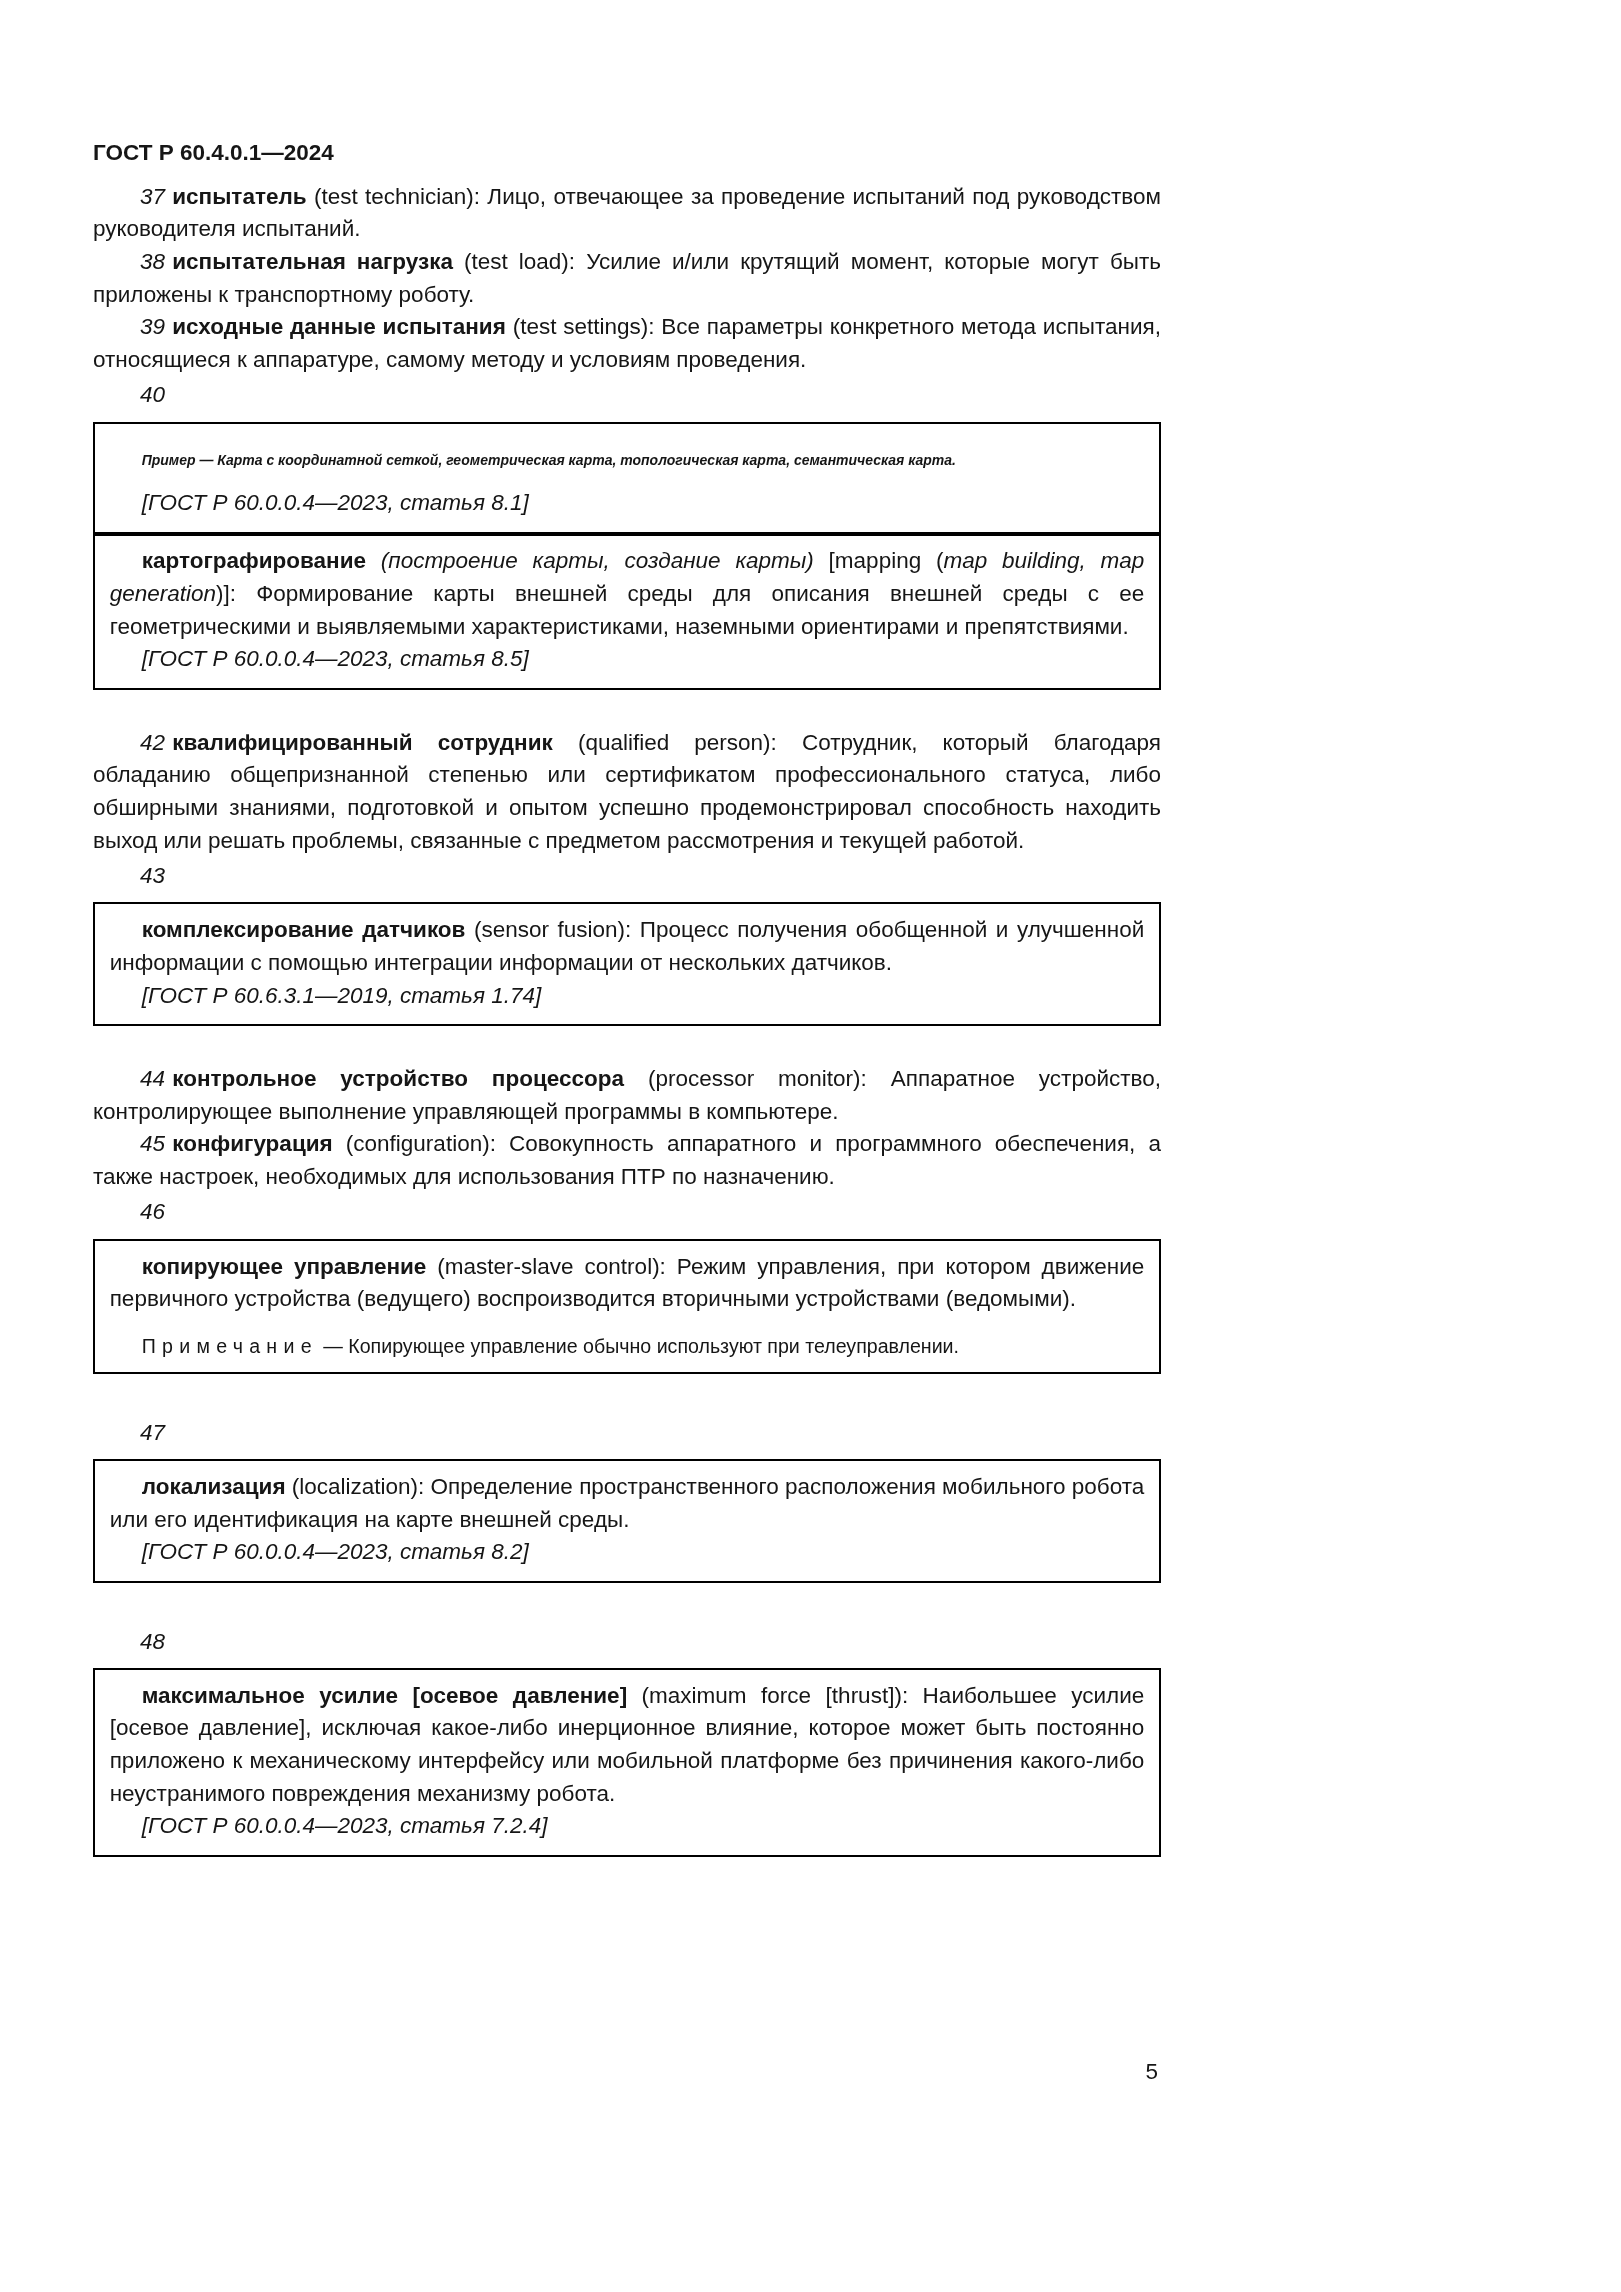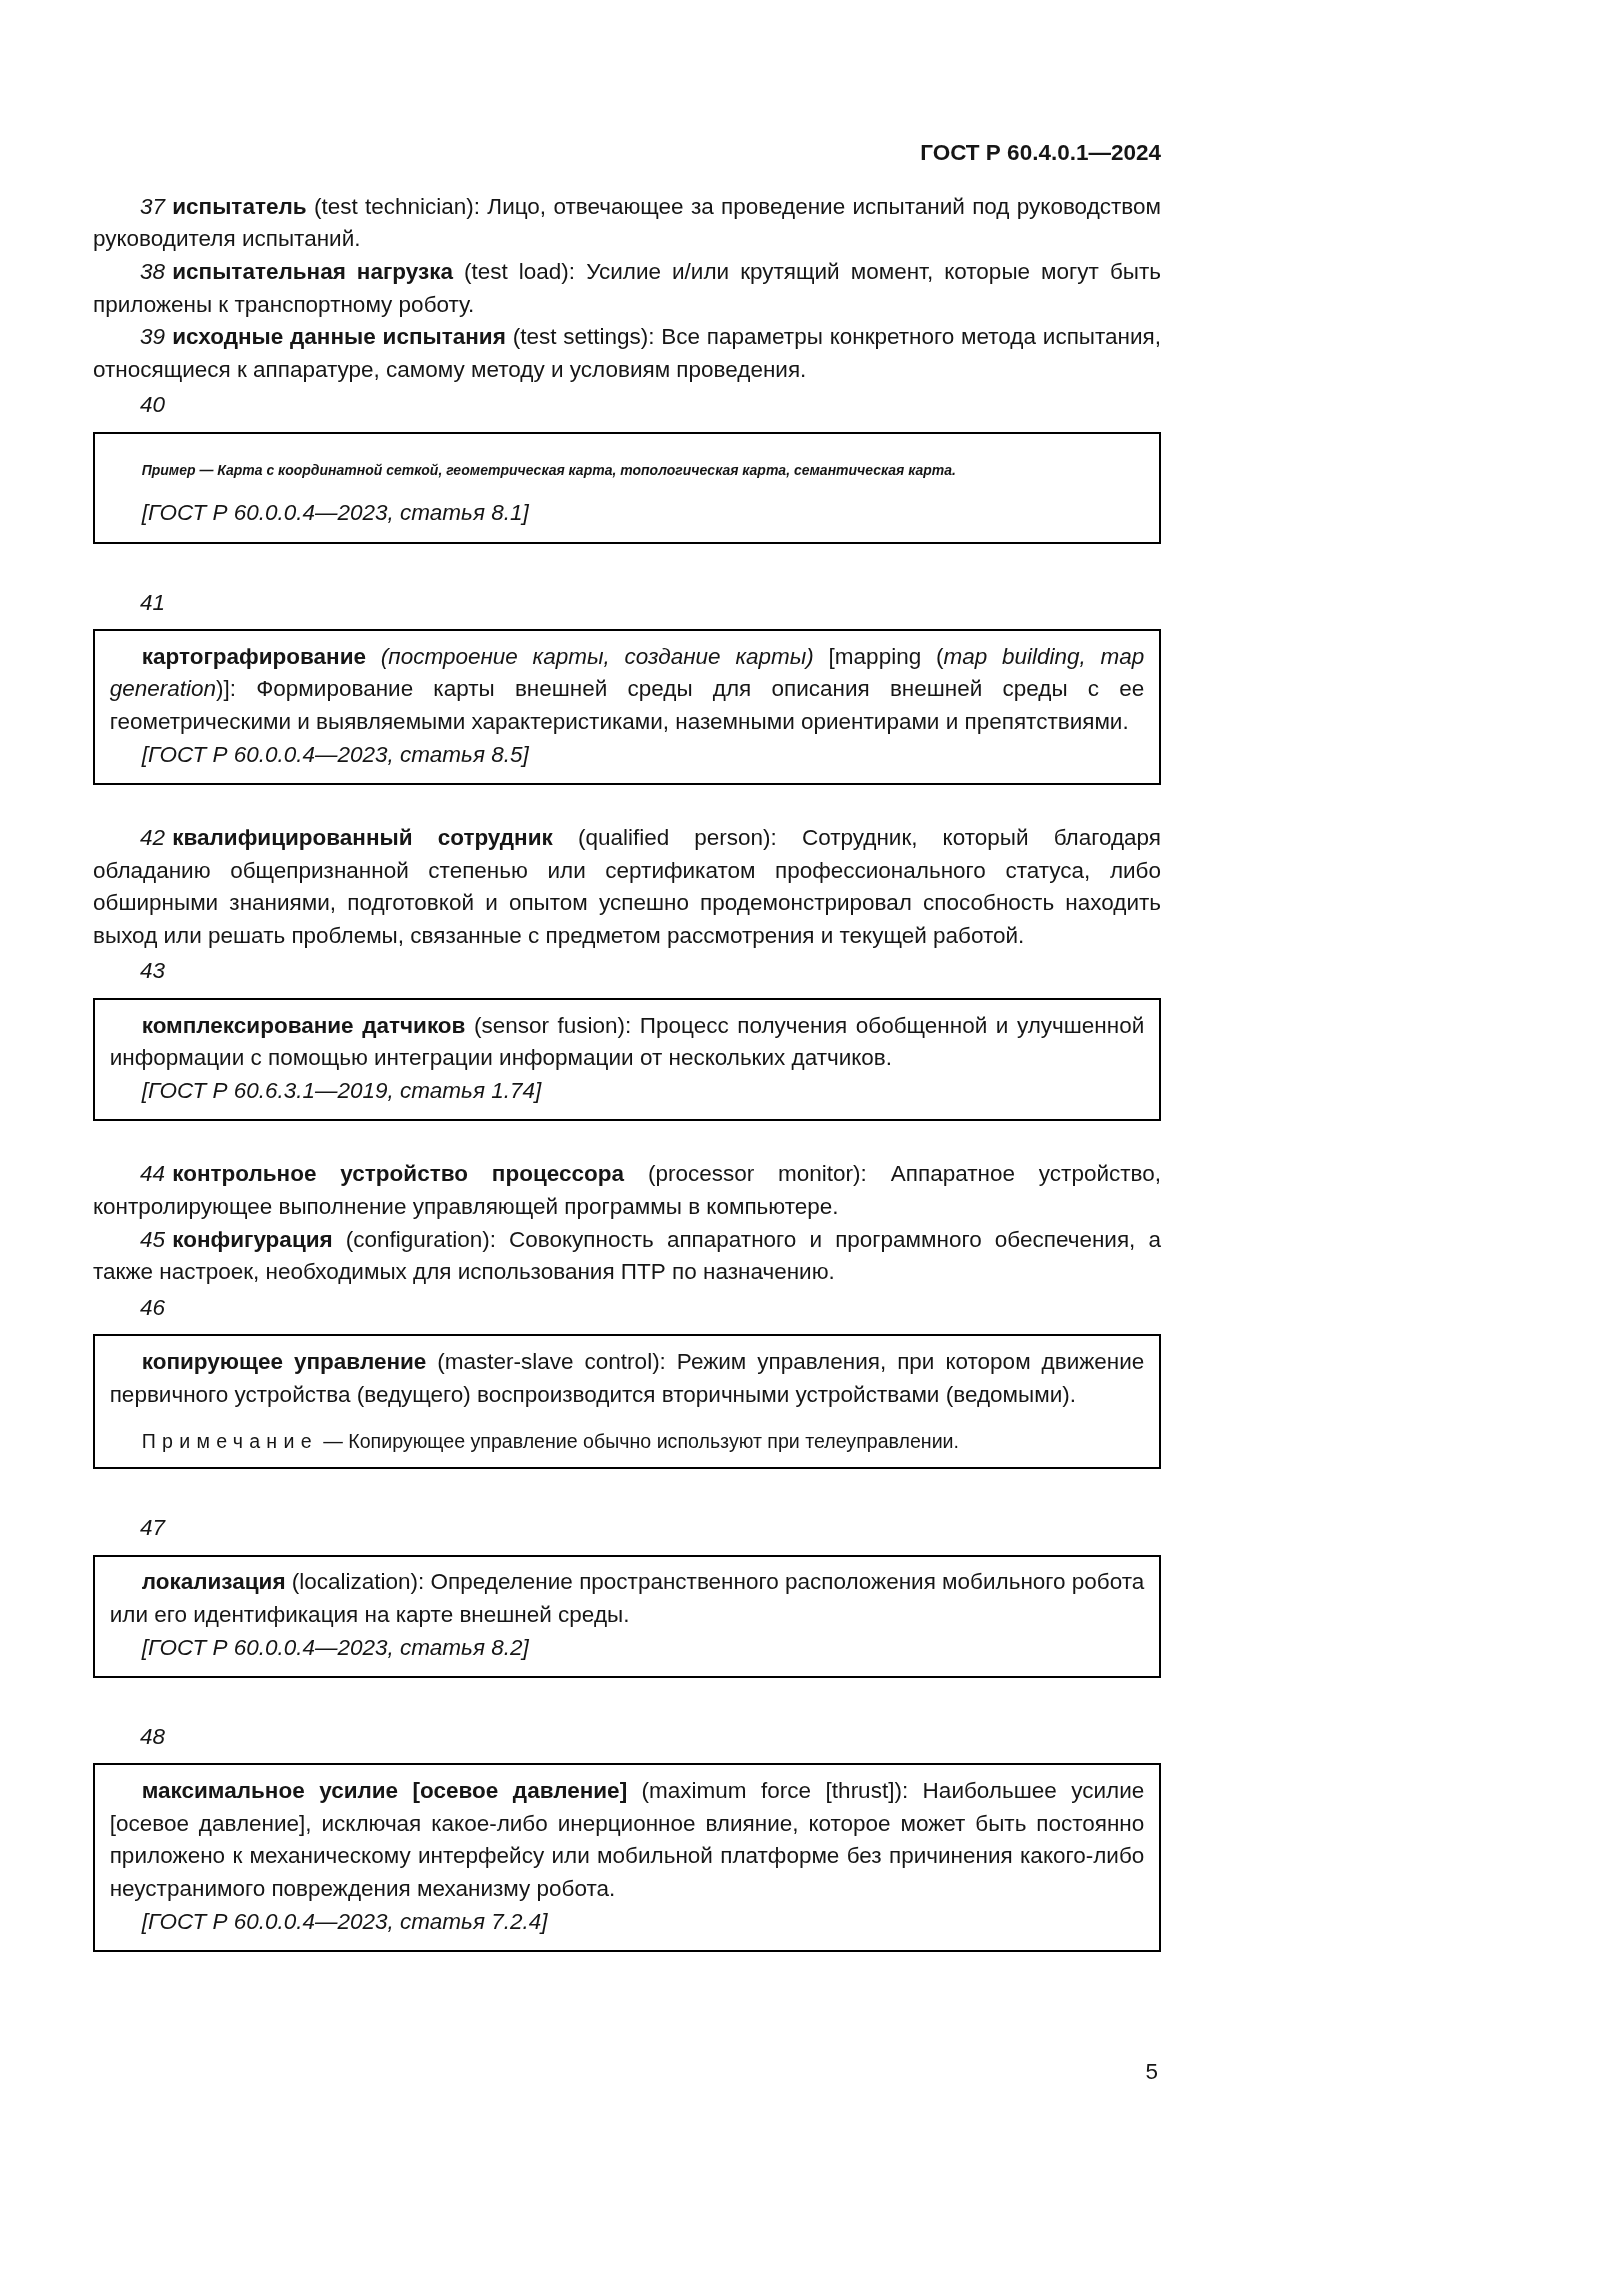--- a/index.html
+++ b/index.html
@@ -11,23 +11,23 @@
     margin: 0 auto;
     background: #ffffff;
     color: #161616;
     font-family: "Liberation Sans", "DejaVu Sans", sans-serif;
     font-size: 22.5px;
     line-height: 1.45;
     padding: 137px 460px 0 93px;
     overflow: hidden;
   }
   .doc-header {
-    text-align: right;
+    text-align: left;
     font-weight: bold;
-    margin-bottom: 21px;
+    margin-bottom: 11px;
   }
   .para {
     text-align: justify;
     text-indent: 47px;
   }
   .para.after-box { margin-top: 37px; }
   .tnum { font-style: italic; margin-right: 0.32em; }
   .term { font-weight: bold; }
   .standalone-num {
     font-style: italic;
@@ -81,21 +81,20 @@
   <p class="para"><span class="tnum">38</span><span class="term">испытательная нагрузка</span><span> (test load): Усилие и/или крутящий момент, которые могут быть приложены к транспортному роботу.</span></p>
 
   <p class="para"><span class="tnum">39</span><span class="term">исходные данные испытания</span><span> (test settings): Все параметры конкретного метода испытания, относящиеся к аппаратуре, самому методу и условиям проведения.</span></p>
 
   <p class="standalone-num">40</p>
   <div class="defbox">
     <p class="example">Пример — Карта с координатной сеткой, геометрическая карта, топологическая карта, семантическая карта.</p>
     <p class="source spaced">[ГОСТ Р 60.0.0.4—2023, статья 8.1]</p>
   </div>
 
-  <p class="standalone-num gap-above">41</p>
   <div class="defbox">
     <p class="def"><span class="term">картографирование</span><span class="ital"> (построение карты, создание карты)</span><span> [mapping (</span><span class="ital">map building, map generation</span><span>)]: Формирование карты внешней среды для описания внешней среды с ее геометрическими и выявляемыми характеристиками, наземными ориентирами и препятствиями.</span></p>
     <p class="source">[ГОСТ Р 60.0.0.4—2023, статья 8.5]</p>
   </div>
 
   <p class="para after-box"><span class="tnum">42</span><span class="term">квалифицированный сотрудник</span><span> (qualified person): Сотрудник, который благодаря обладанию общепризнанной степенью или сертификатом профессионального статуса, либо обширными знаниями, подготовкой и опытом успешно продемонстрировал способность находить выход или решать проблемы, связанные с предметом рассмотрения и текущей работой.</span></p>
 
   <p class="standalone-num">43</p>
   <div class="defbox">
     <p class="def"><span class="term">комплексирование датчиков</span><span> (sensor fusion): Процесс получения обобщенной и улучшенной информации с помощью интеграции информации от нескольких датчиков.</span></p>

